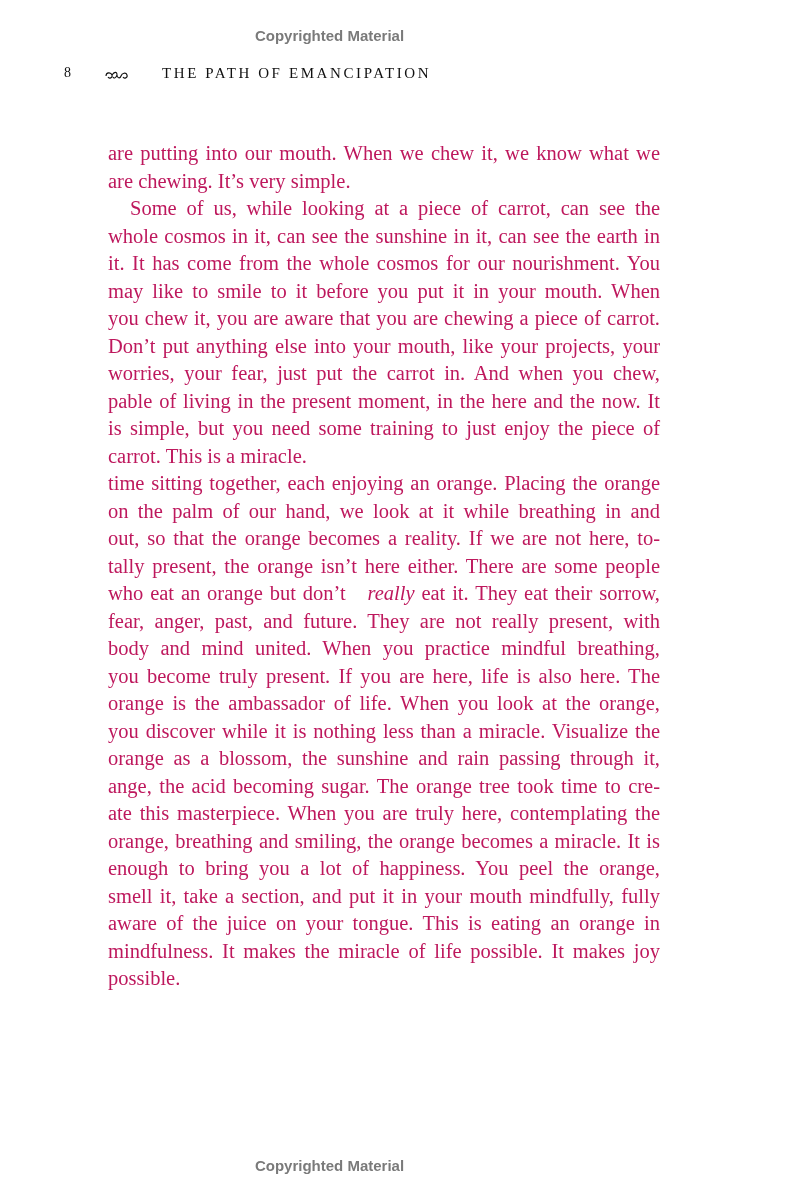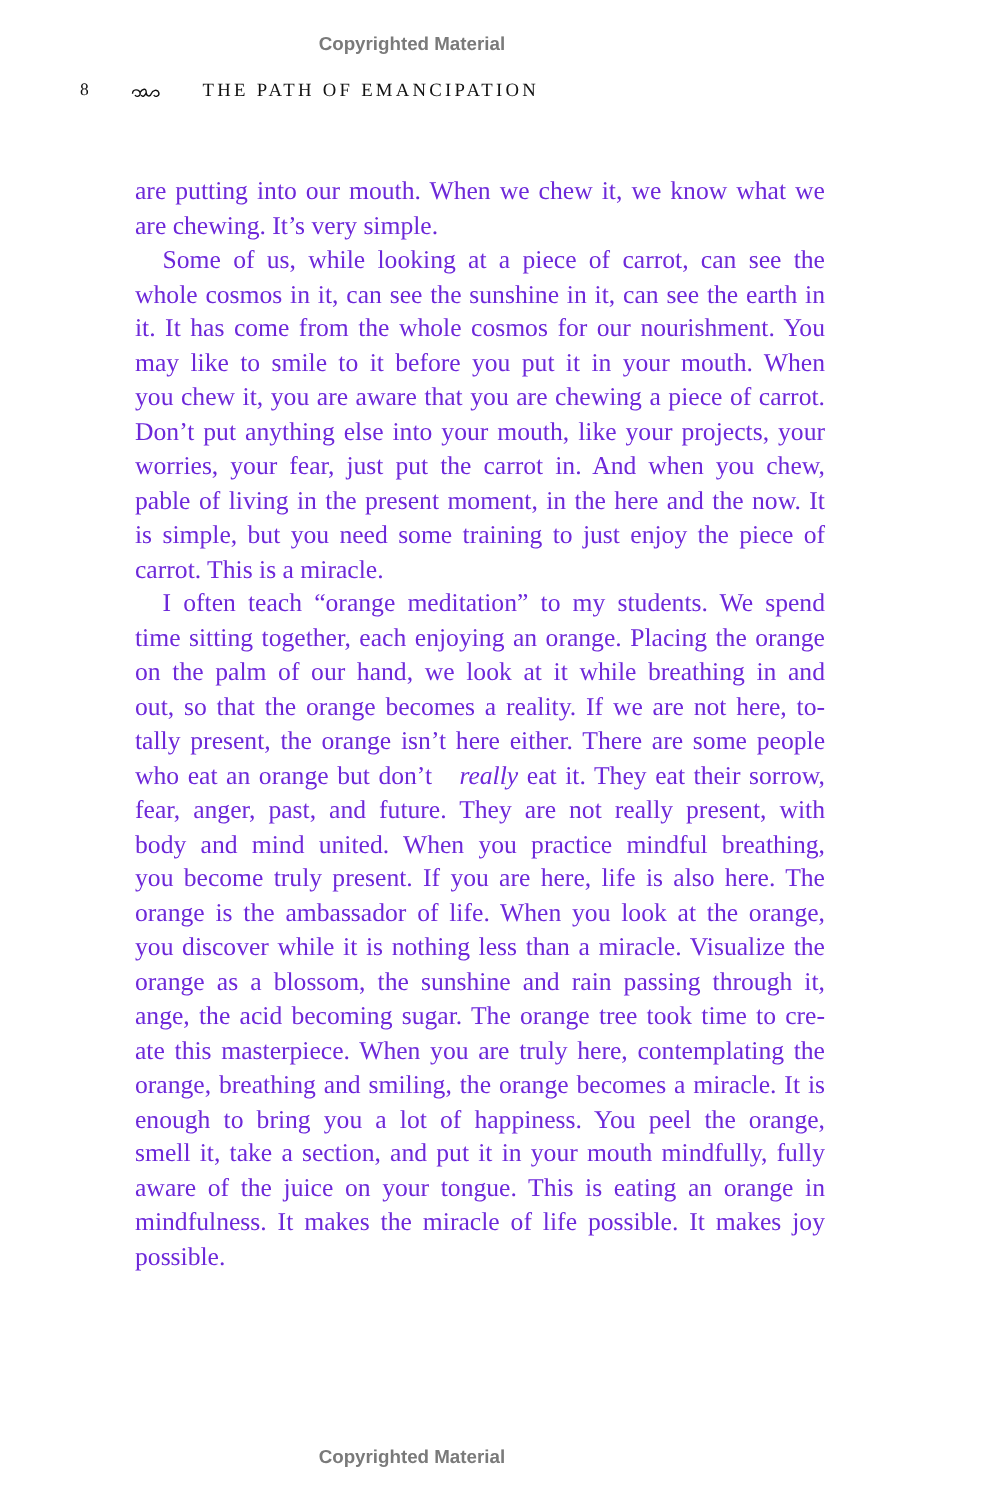--- a/index.html
+++ b/index.html
@@ -53,21 +53,21 @@
     }
 
     .text-block {
       position: absolute;
       top: 140px;
       left: 108px;
       width: 552px;
       font-family: "Liberation Serif", "DejaVu Serif", serif;
       font-size: 20.5px;
       line-height: 27.5px;
-      color: #6d28d9;
+      color: #be185d;
     }
     .line {
       display: block;
       white-space: nowrap;
       text-align: justify;
       text-align-last: justify;
       height: 27.5px;
     }
     .line.last {
       text-align-last: left;
@@ -103,21 +103,20 @@
       <span class="line">it. It has come from the whole cosmos for our nourishment. You</span>
       <span class="line">may like to smile to it before you put it in your mouth. When</span>
       <span class="line">you chew it, you are aware that you are chewing a piece of carrot.</span>
       <span class="line">Don’t put anything else into your mouth, like your projects, your</span>
       <span class="line">worries, your fear, just put the carrot in. And when you chew,</span>
       <span class="line">pable of living in the present moment, in the here and the now. It</span>
       <span class="line">is simple, but you need some training to just enjoy the piece of</span>
       <span class="line last">carrot. This is a miracle.</span>
     </div>
     <div>
-      <span class="line indent">I often teach “orange meditation” to my students. We spend</span>
       <span class="line">time sitting together, each enjoying an orange. Placing the orange</span>
       <span class="line">on the palm of our hand, we look at it while breathing in and</span>
       <span class="line">out, so that the orange becomes a reality. If we are not here, to-</span>
       <span class="line">tally present, the orange isn’t here either. There are some people</span>
       <span class="line">who eat an orange but don’t <span class="em">really</span> eat it. They eat their sorrow,</span>
       <span class="line">fear, anger, past, and future. They are not really present, with</span>
       <span class="line">body and mind united. When you practice mindful breathing,</span>
       <span class="line">you become truly present. If you are here, life is also here. The</span>
       <span class="line">orange is the ambassador of life. When you look at the orange,</span>
       <span class="line">you discover while it is nothing less than a miracle. Visualize the</span>

